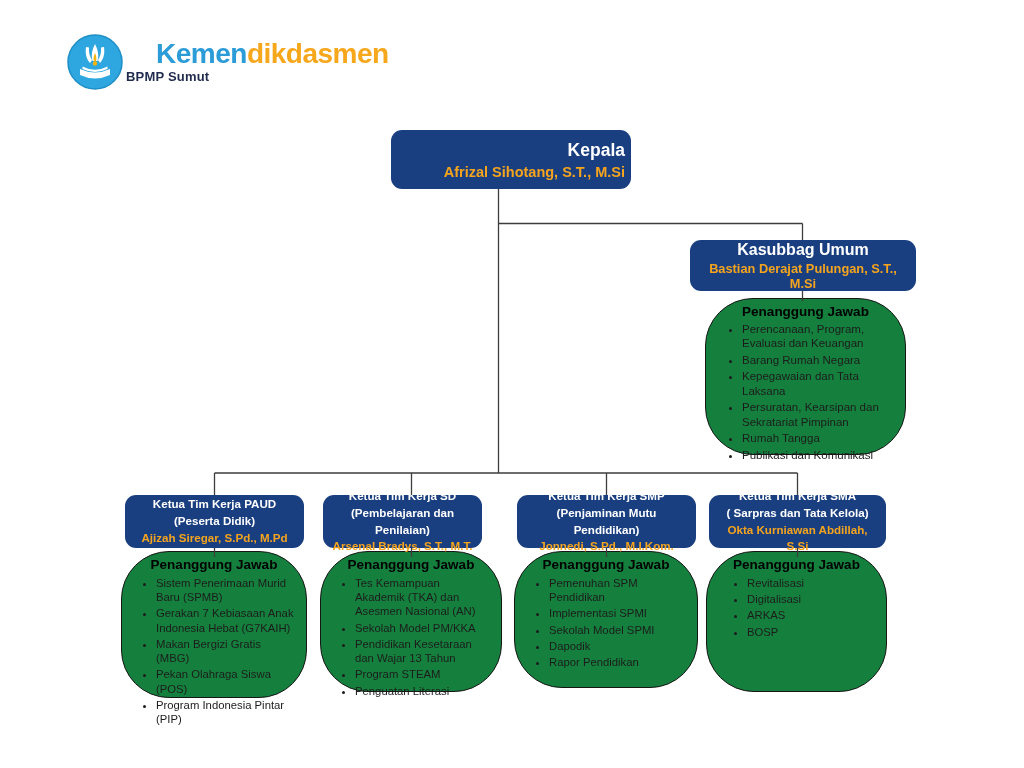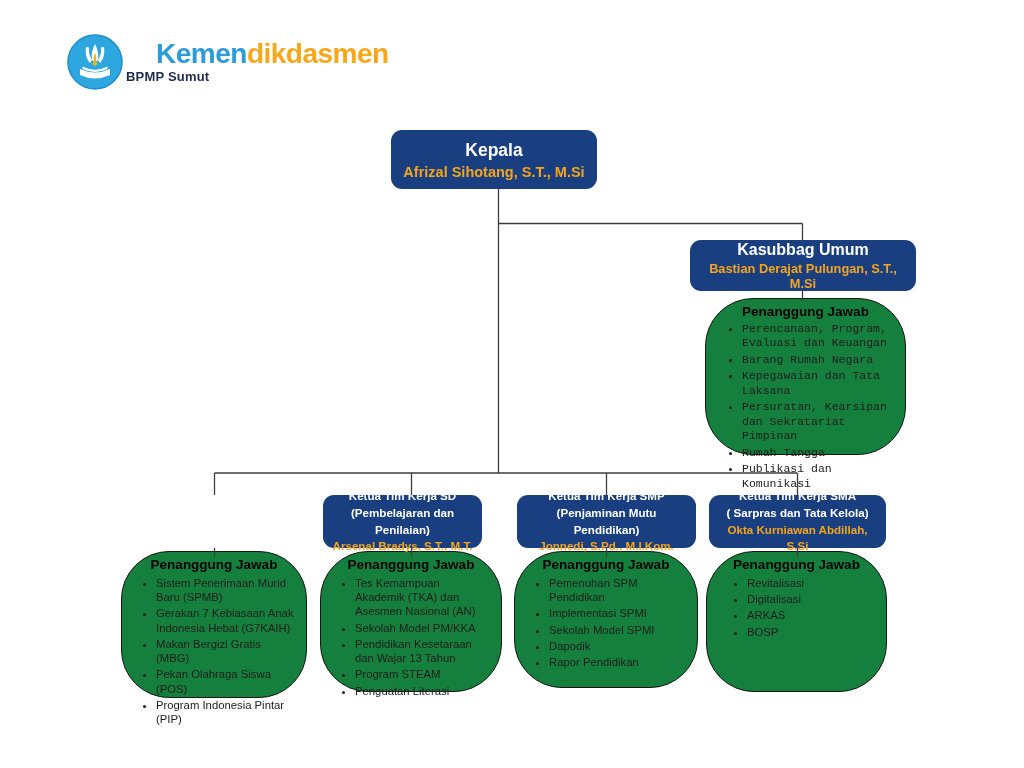--- a/index.html
+++ b/index.html
@@ -31,21 +31,21 @@
 
   
   .bluebox{
     position:absolute;background:var(--navy);color:#fff;border-radius:11px;
     display:flex;flex-direction:column;align-items:center;justify-content:center;
     text-align:center;z-index:2;padding:4px 6px;
   }
   .bluebox .bb-title{font-weight:700;color:#fff;}
   .bluebox .bb-name{font-weight:700;color:var(--orange);}
 
-  .kepala{left:391px;top:130px;width:206px;height:59px;}
+  .kepala{left:391px;top:130px;width:240px;height:59px;align-items:flex-end;}
   .kepala .bb-title{font-size:17.5px;margin-bottom:3px;}
   .kepala .bb-name{font-size:14.5px;}
 
   .kasubbag{left:690px;top:240px;width:226px;height:51px;}
   .kasubbag .bb-title{font-size:16px;margin-bottom:2px;}
   .kasubbag .bb-name{font-size:12.8px;}
 
   .team{height:53px;top:495px;}
   .team .bb-title{font-size:11.6px;line-height:1.45;}
   .team .bb-name{font-size:11.6px;line-height:1.45;}
@@ -58,21 +58,21 @@
   .bubble{
     position:absolute;background:#15803d;border:1.4px solid #161616;
     border-radius:48px;z-index:1;padding:5px 8px 4px 8px;
   }
   .bubble .pj-head{font-size:13.5px;font-weight:700;color:#000;text-align:center;margin-bottom:2px;}
   .bubble ul{list-style:disc outside;padding-left:26px;margin-right:2px;}
   .bubble li{font-size:11.3px;color:var(--ink);line-height:1.26;margin-bottom:2px;}
 
   .bub-kasubbag{left:705px;top:298px;width:201px;height:157px;}
   .bub-kasubbag .pj-head{margin-bottom:3px;}
-  .bub-kasubbag ul{padding-left:28px;font-family:Liberation Mono, monospace;}
+  .bub-kasubbag ul{padding-left:28px;}
   .bub-kasubbag li{font-size:11.5px;}
 
   .bub-team{top:551px;}
   .bub-team .pj-head{margin-bottom:4px;}
   .bub-t0{left:121px;width:186px;height:147px;}
   .bub-t1{left:320px;width:182px;height:141px;}
   .bub-t2{left:514px;width:184px;height:137px;}
   .bub-t3{left:706px;width:181px;height:141px;}
   .bub-t3 ul{padding-left:32px;}
 </style>
@@ -112,20 +112,25 @@
     <ul>
         <li>Perencanaan, Program, Evaluasi dan Keuangan</li>
         <li>Barang Rumah Negara</li>
         <li>Kepegawaian dan Tata Laksana</li>
         <li>Persuratan, Kearsipan dan Sekratariat Pimpinan</li>
         <li>Rumah Tangga</li>
         <li>Publikasi dan Komunikasi</li>
       </ul>
   </div>
 
+  <div class="bluebox team t0">
+    <div class="bb-title">Ketua Tim Kerja PAUD</div>
+    <div class="bb-title">(Peserta Didik)</div>
+    <div class="bb-name">Ajizah Siregar, S.Pd., M.Pd</div>
+  </div>
   <div class="bubble bub-team bub-t0">
     <div class="pj-head">Penanggung Jawab</div>
     <ul>
         <li>Sistem Penerimaan Murid Baru (SPMB)</li>
         <li>Gerakan 7 Kebiasaan Anak Indonesia Hebat (G7KAIH)</li>
         <li>Makan Bergizi Gratis (MBG)</li>
         <li>Pekan Olahraga Siswa (POS)</li>
         <li>Program Indonesia Pintar (PIP)</li>
       </ul>
   </div>

